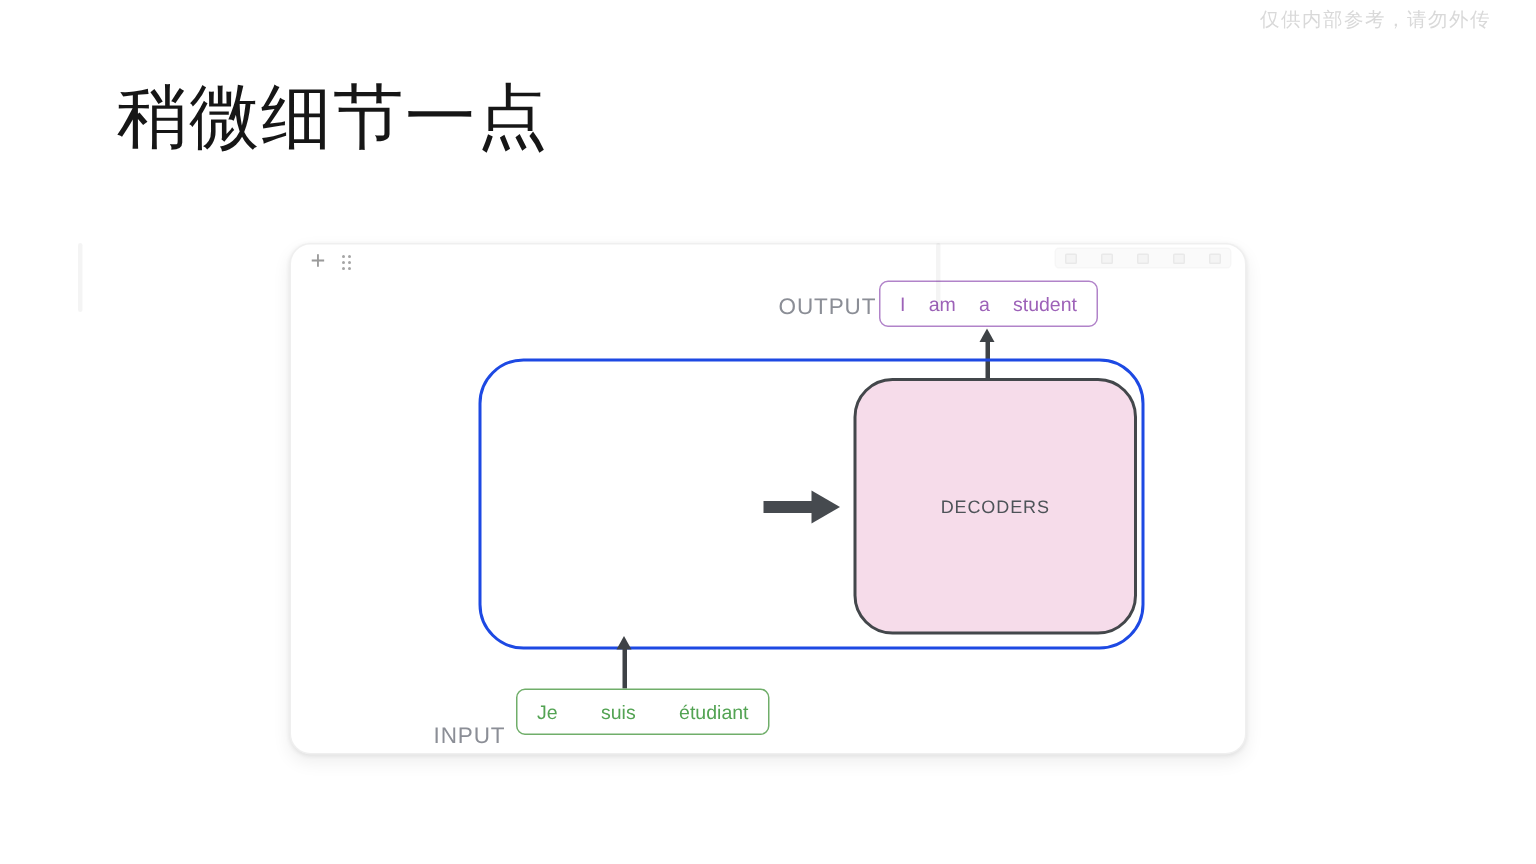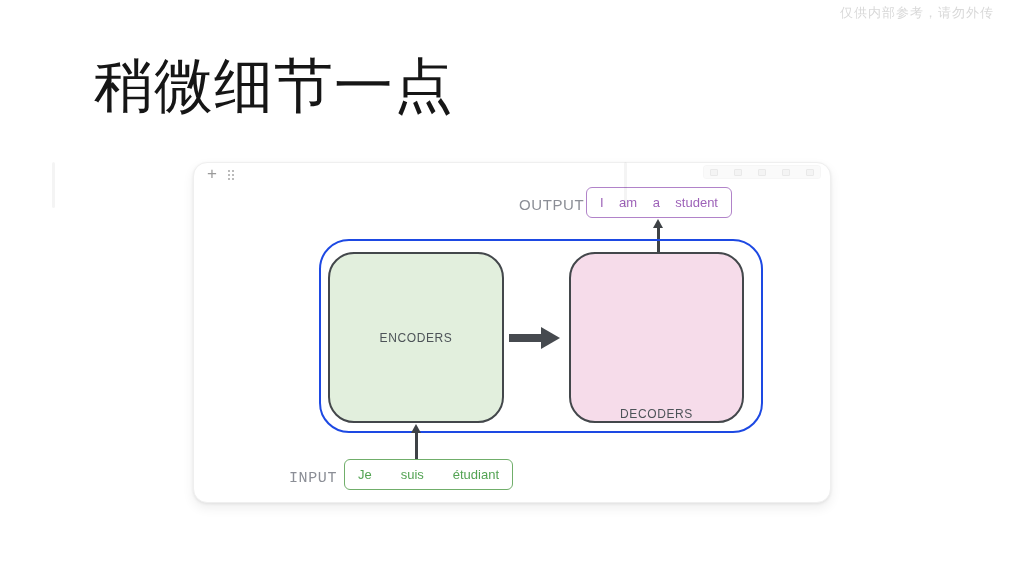--- a/index.html
+++ b/index.html
@@ -9,23 +9,23 @@
   
   .watermark {
     position: absolute; top: 4px; right: 30px;
     font-size: 13px; letter-spacing: 1px; color: #d9d9d9;
     font-family: "DejaVu Serif", "Liberation Serif", serif;
   }
 
   
   .slide-title {
     position: absolute; left: 78px; top: 52px;
-    font-size: 59px; font-weight: 400; color: #161616;
+    font-size: 47px; font-weight: 400; color: #161616;
     font-family: "DejaVu Serif", "Liberation Serif", serif;
-    letter-spacing: 1px; line-height: 1.15; margin-left: 16px;
+    letter-spacing: 1px; line-height: 1.15;
   }
 
   
   .card {
     position: absolute; left: 193px; top: 162px; width: 638px; height: 341px;
     background: #ffffff; border: 1px solid #efefef; border-radius: 14px;
     box-shadow: 0 1px 3px rgba(0,0,0,.07), 0 5px 12px rgba(0,0,0,.07);
   }
 
   .plus-btn {
@@ -64,21 +64,21 @@
     position: absolute; left: 125px; top: 76px; width: 444px; height: 194px;
     border: 2.5px solid var(--blue_border, #1d49e3); border-radius: 30px;
     background: transparent;
   }
   .shape-box {
     position: absolute; top: 89px; width: 176px; height: 171px;
     border: 2.5px solid var(--shape_border, #43474b); border-radius: 26px;
     display: flex; align-items: center; justify-content: center;
   }
   .encoders-box { left: 134px; background: var(--encoder_fill, #e2efdd); }
-  .decoders-box { left: 375px; width: 175px; background: var(--decoder_fill, #f6dcea); align-items: flex-end; }
+  .decoders-box { left: 375px; width: 189px; background: var(--decoder_fill, #f6dcea); }
   .shape-label {
     font-size: 12px; letter-spacing: .6px; color: #4d5358; font-weight: 400;
   }
 
   
   .h-arrow-shaft {
     position: absolute; left: 315px; top: 171px; width: 33px; height: 8px;
     background: var(--arrow, #464a4f);
   }
   .h-arrow-head {
@@ -114,21 +114,21 @@
     left: 150px; top: 296px; width: 169px;
     border: 1.8px solid var(--input_border, #70ae6a);
     color: var(--input_text, #53a353);
   }
 
   .io-label {
     position: absolute; font-size: 15px; letter-spacing: .6px;
     color: var(--label_gray, #8b8e96); font-weight: 400; text-align: right;
   }
   .output-label { left: 325px; top: 33px; width: 60px; }
-  .input-label  { left: 95px;  top: 307px; width: 40px; font-family: Liberation Mono, monospace; }
+  .input-label  { left: 95px;  top: 319px; width: 40px; }
 </style>
 </head>
 <body>
 
 <div class="watermark">仅供内部参考，请勿外传</div>
 
 <h1 class="slide-title">稍微细节一点</h1>
 
 <div class="card">
 
@@ -157,23 +157,20 @@
     <span>am</span>
     <span>a</span>
     <span>student</span>
   </div>
 
   <div class="v-shaft dec-out-shaft"></div>
   <div class="v-head dec-out-head"></div>
 
   <div class="blue-container"></div>
 
-  <div class="shape-box encoders-box">
-    <span class="shape-label">ENCODERS</span>
-  </div>
 
   <div class="h-arrow-shaft"></div>
   <div class="h-arrow-head"></div>
 
   <div class="shape-box decoders-box">
     <span class="shape-label">DECODERS</span>
   </div>
 
   <div class="v-shaft inp-enc-shaft"></div>
   <div class="v-head inp-enc-head"></div>

